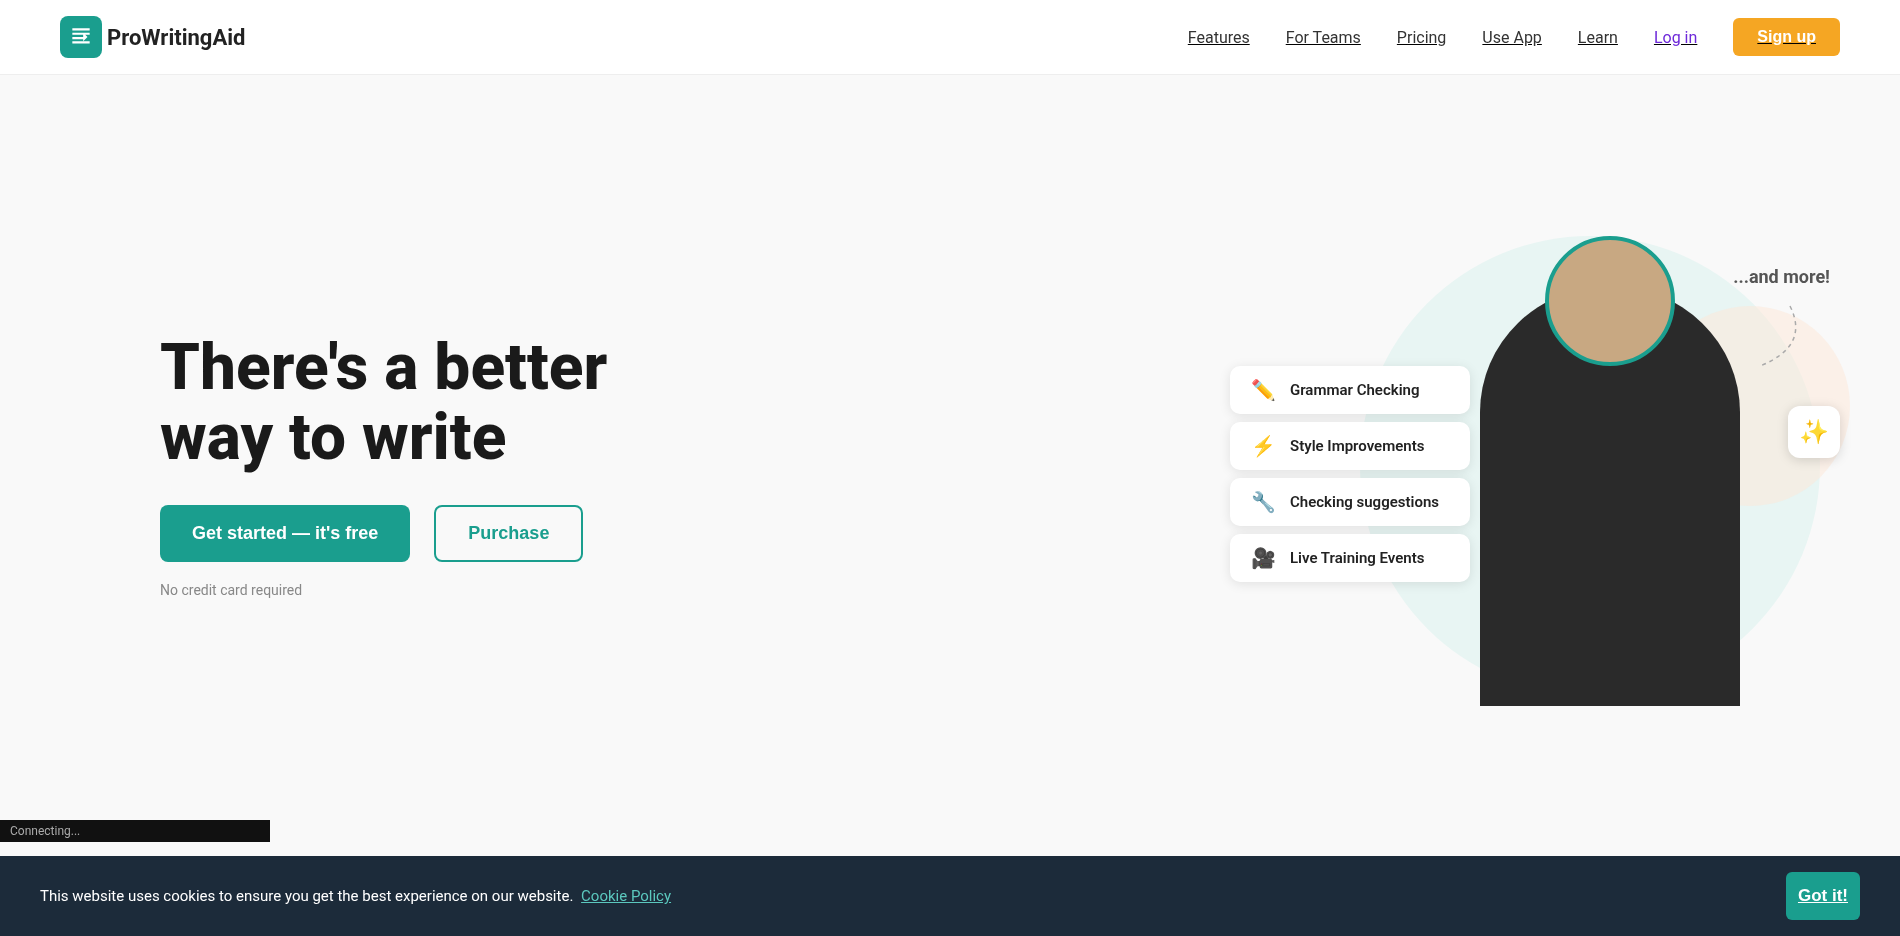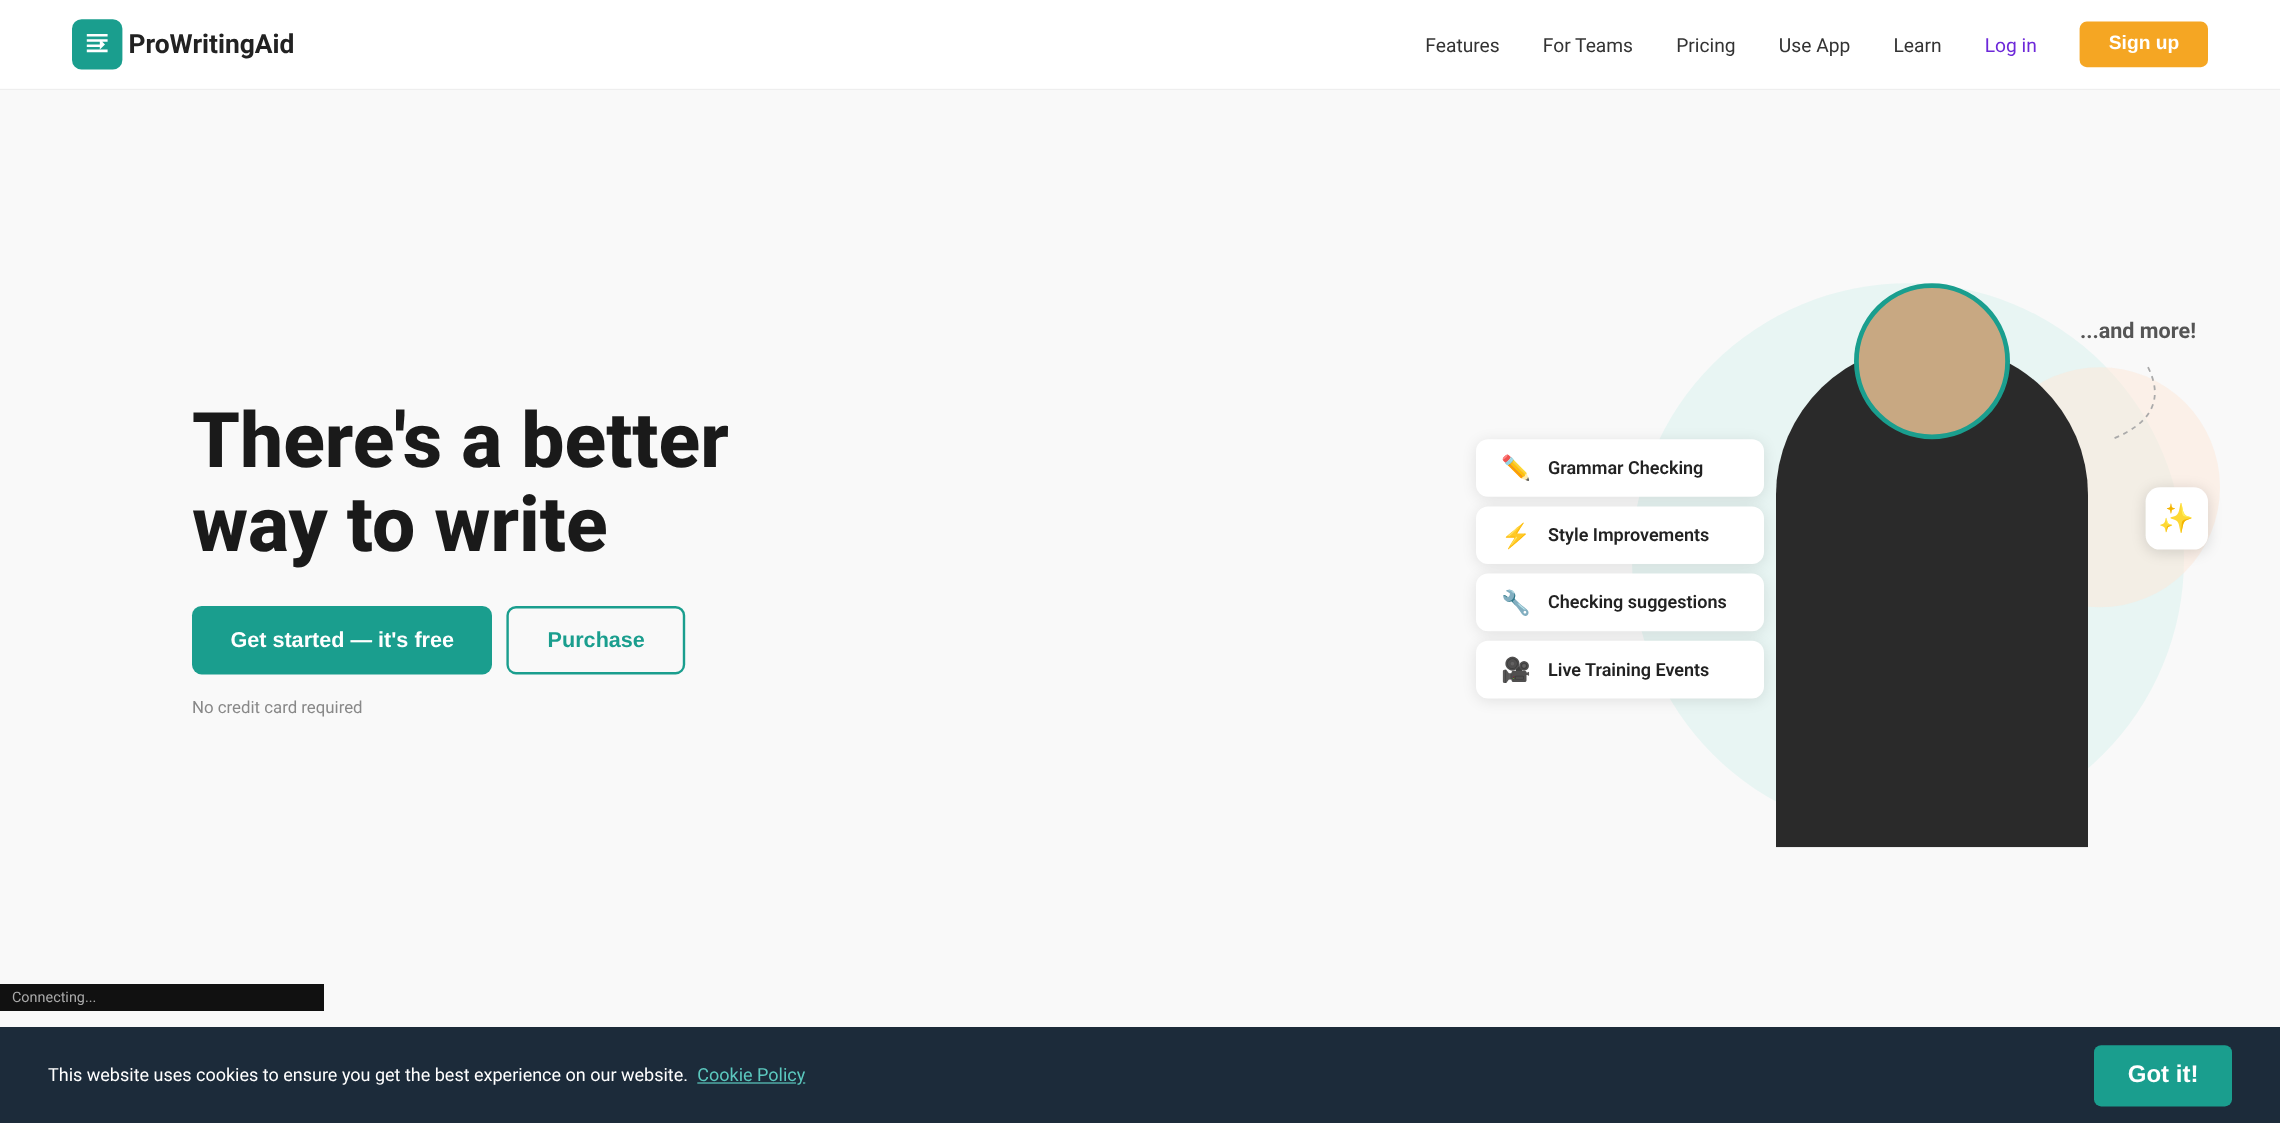--- a/index.html
+++ b/index.html
@@ -35,20 +35,21 @@
     .logo-icon svg { width: 26px; height: 26px; fill: #fff; }
     .logo-text {
       font-size: 22px;
       font-weight: 700;
       color: #222;
     }
     .nav-links {
       display: flex;
       align-items: center;
       gap: 36px;
+      text-decoration: underline;
     }
     .nav-link {
       font-size: 16px;
       color: #333;
       text-decoration: none;
       cursor: pointer;
     }
     .nav-login {
       font-size: 16px;
       color: #6d28d9;
@@ -87,21 +88,21 @@
       margin-bottom: 32px;
     }
     .hero-subtitle {
       font-size: 18px;
       color: #555;
       line-height: 1.6;
       margin-bottom: 40px;
     }
     .hero-buttons {
       display: flex;
-      gap: 12px;
+      gap: 24px;
       align-items: center;
       margin-bottom: 20px;
     }
     .btn-primary {
       background: #1a9e8e;
       color: #fff;
       border: none;
       border-radius: 8px;
       padding: 18px 32px;
       font-size: 18px;
@@ -270,25 +271,26 @@
       color: #5bc8be;
       text-decoration: underline;
       cursor: pointer;
       margin-left: 4px;
     }
     .cookie-btn {
       background: #1a9e8e;
       color: #fff;
       border: none;
       border-radius: 6px;
-      padding: 14px 28px;
-      font-size: 20px;
+      padding: 14px 12px;
+      font-size: 17px;
       font-weight: 700;
       cursor: pointer;
       white-space: nowrap;
+      text-decoration: underline;
     }
 
     
     .status-bar {
       position: fixed;
       bottom: 94px;
       left: 0;
       width: 270px;
       background: #111;
       color: #aaa;

